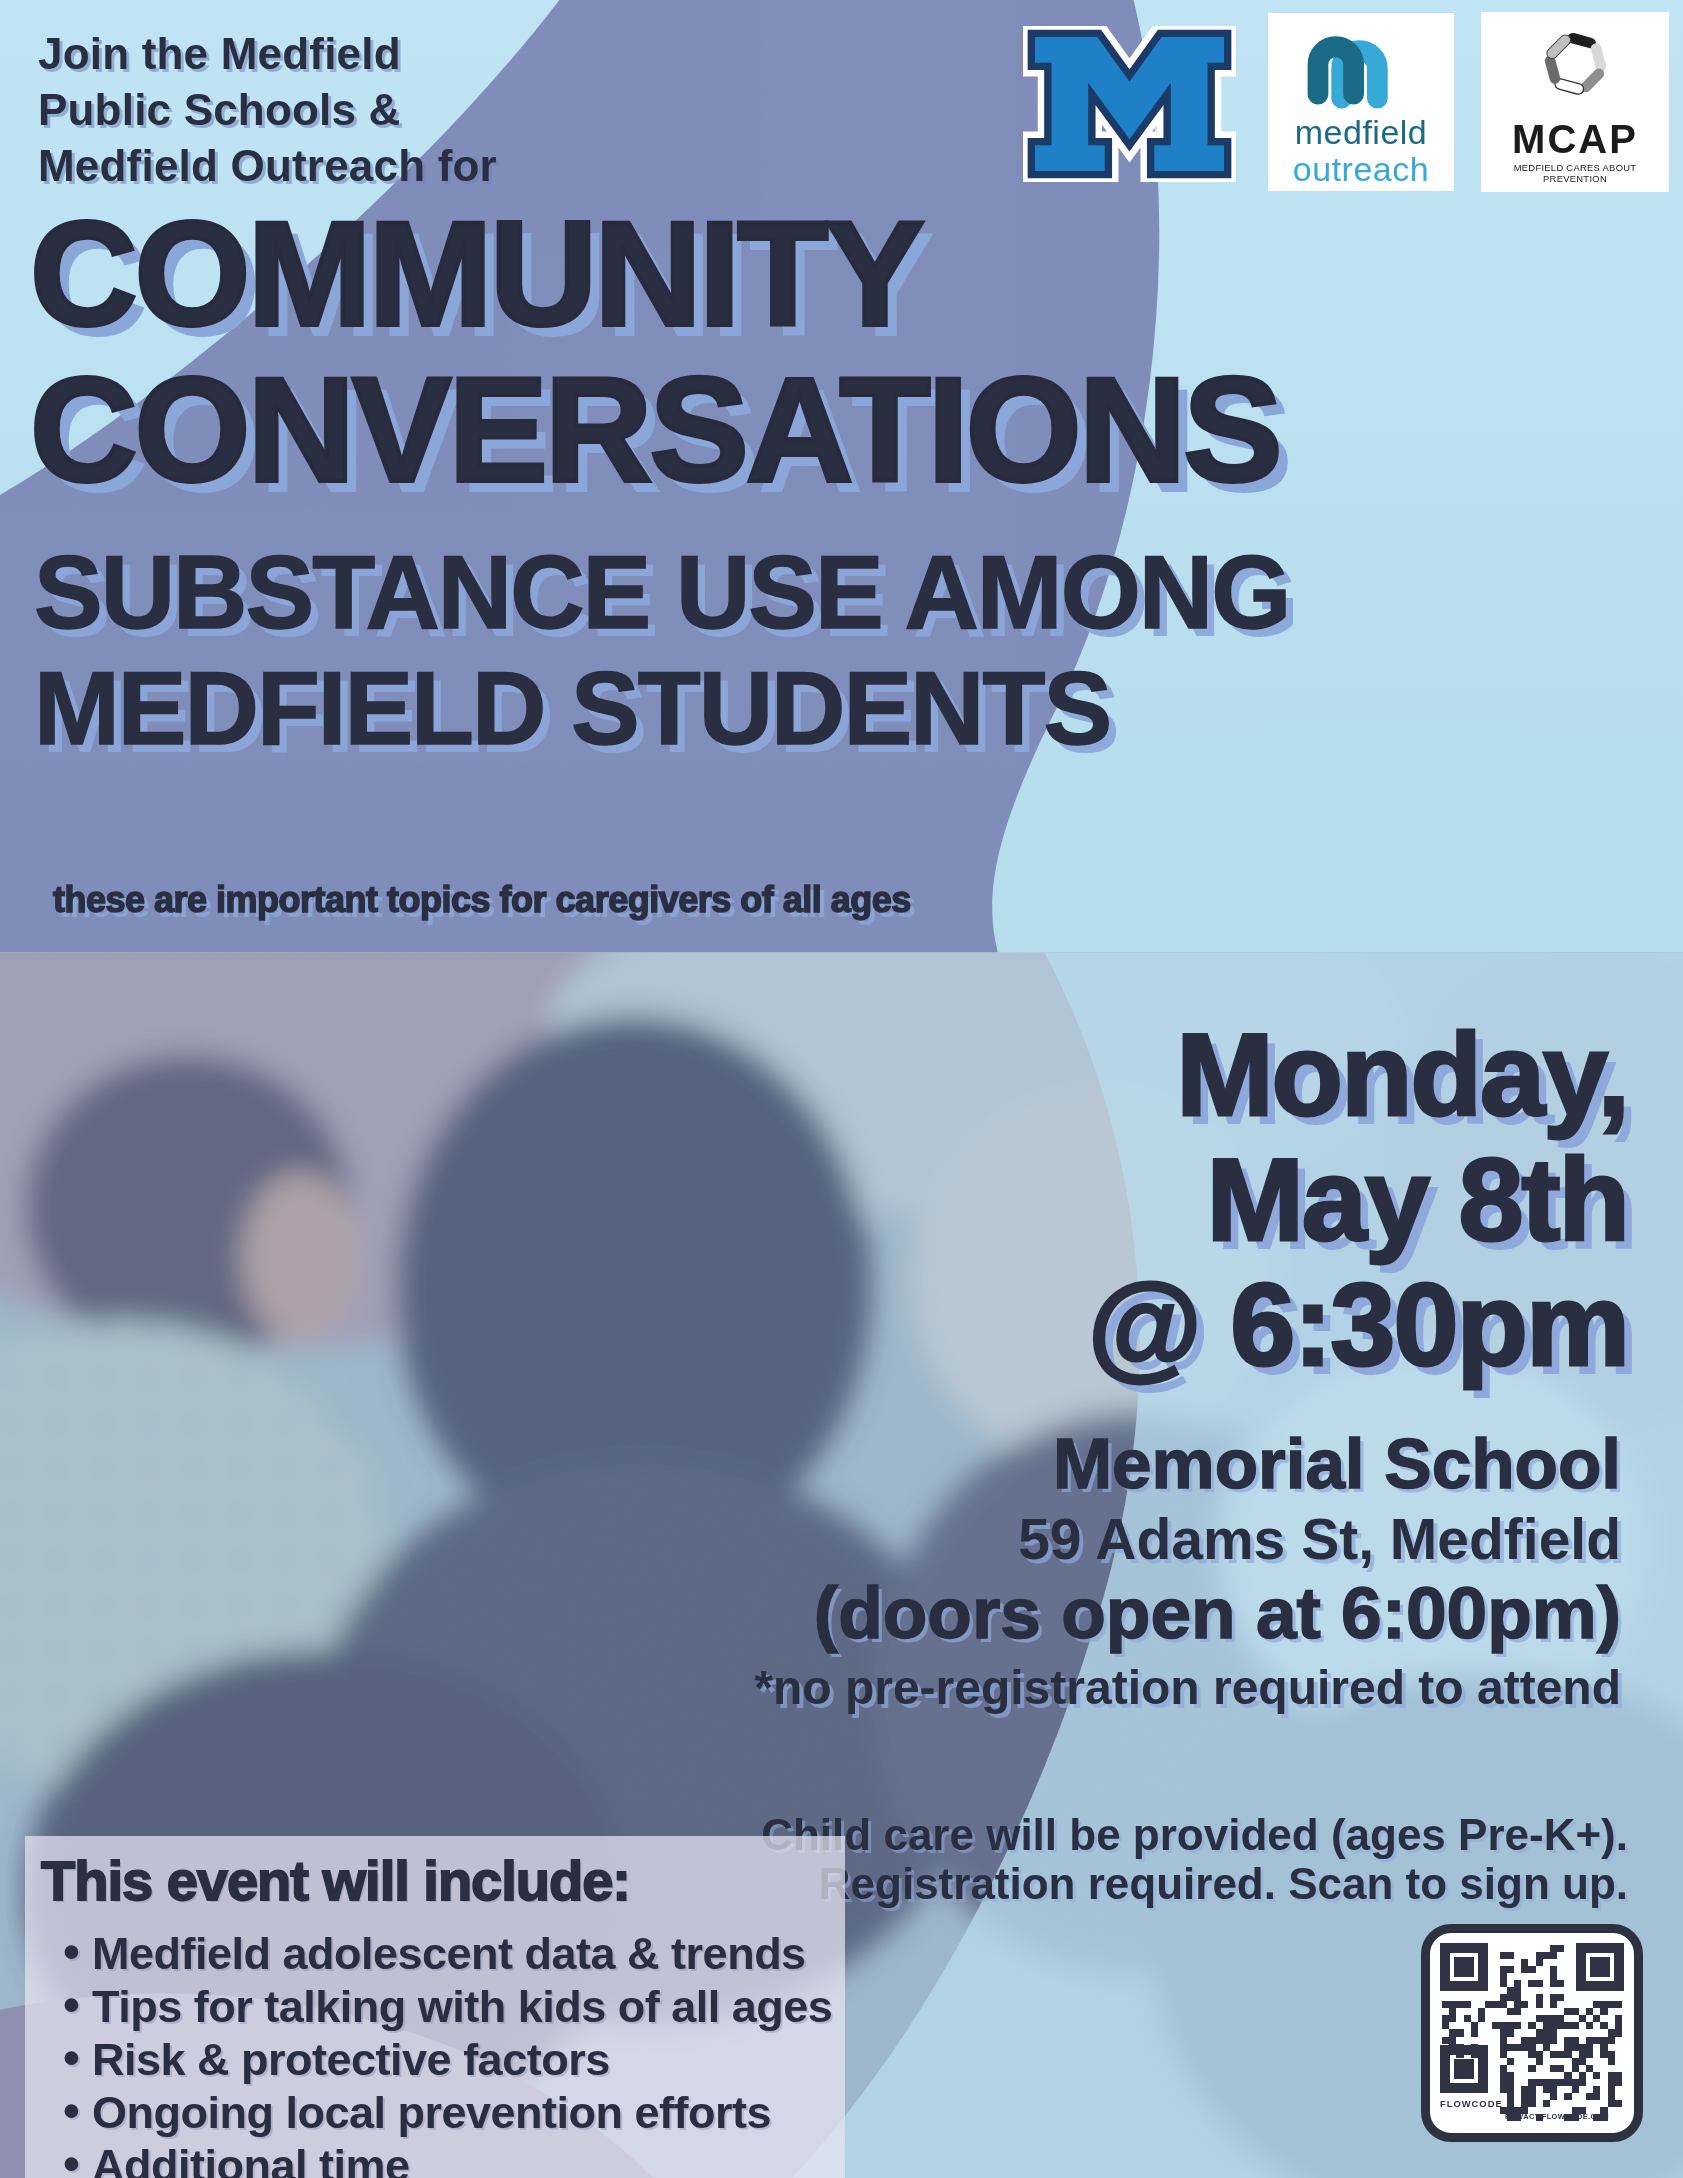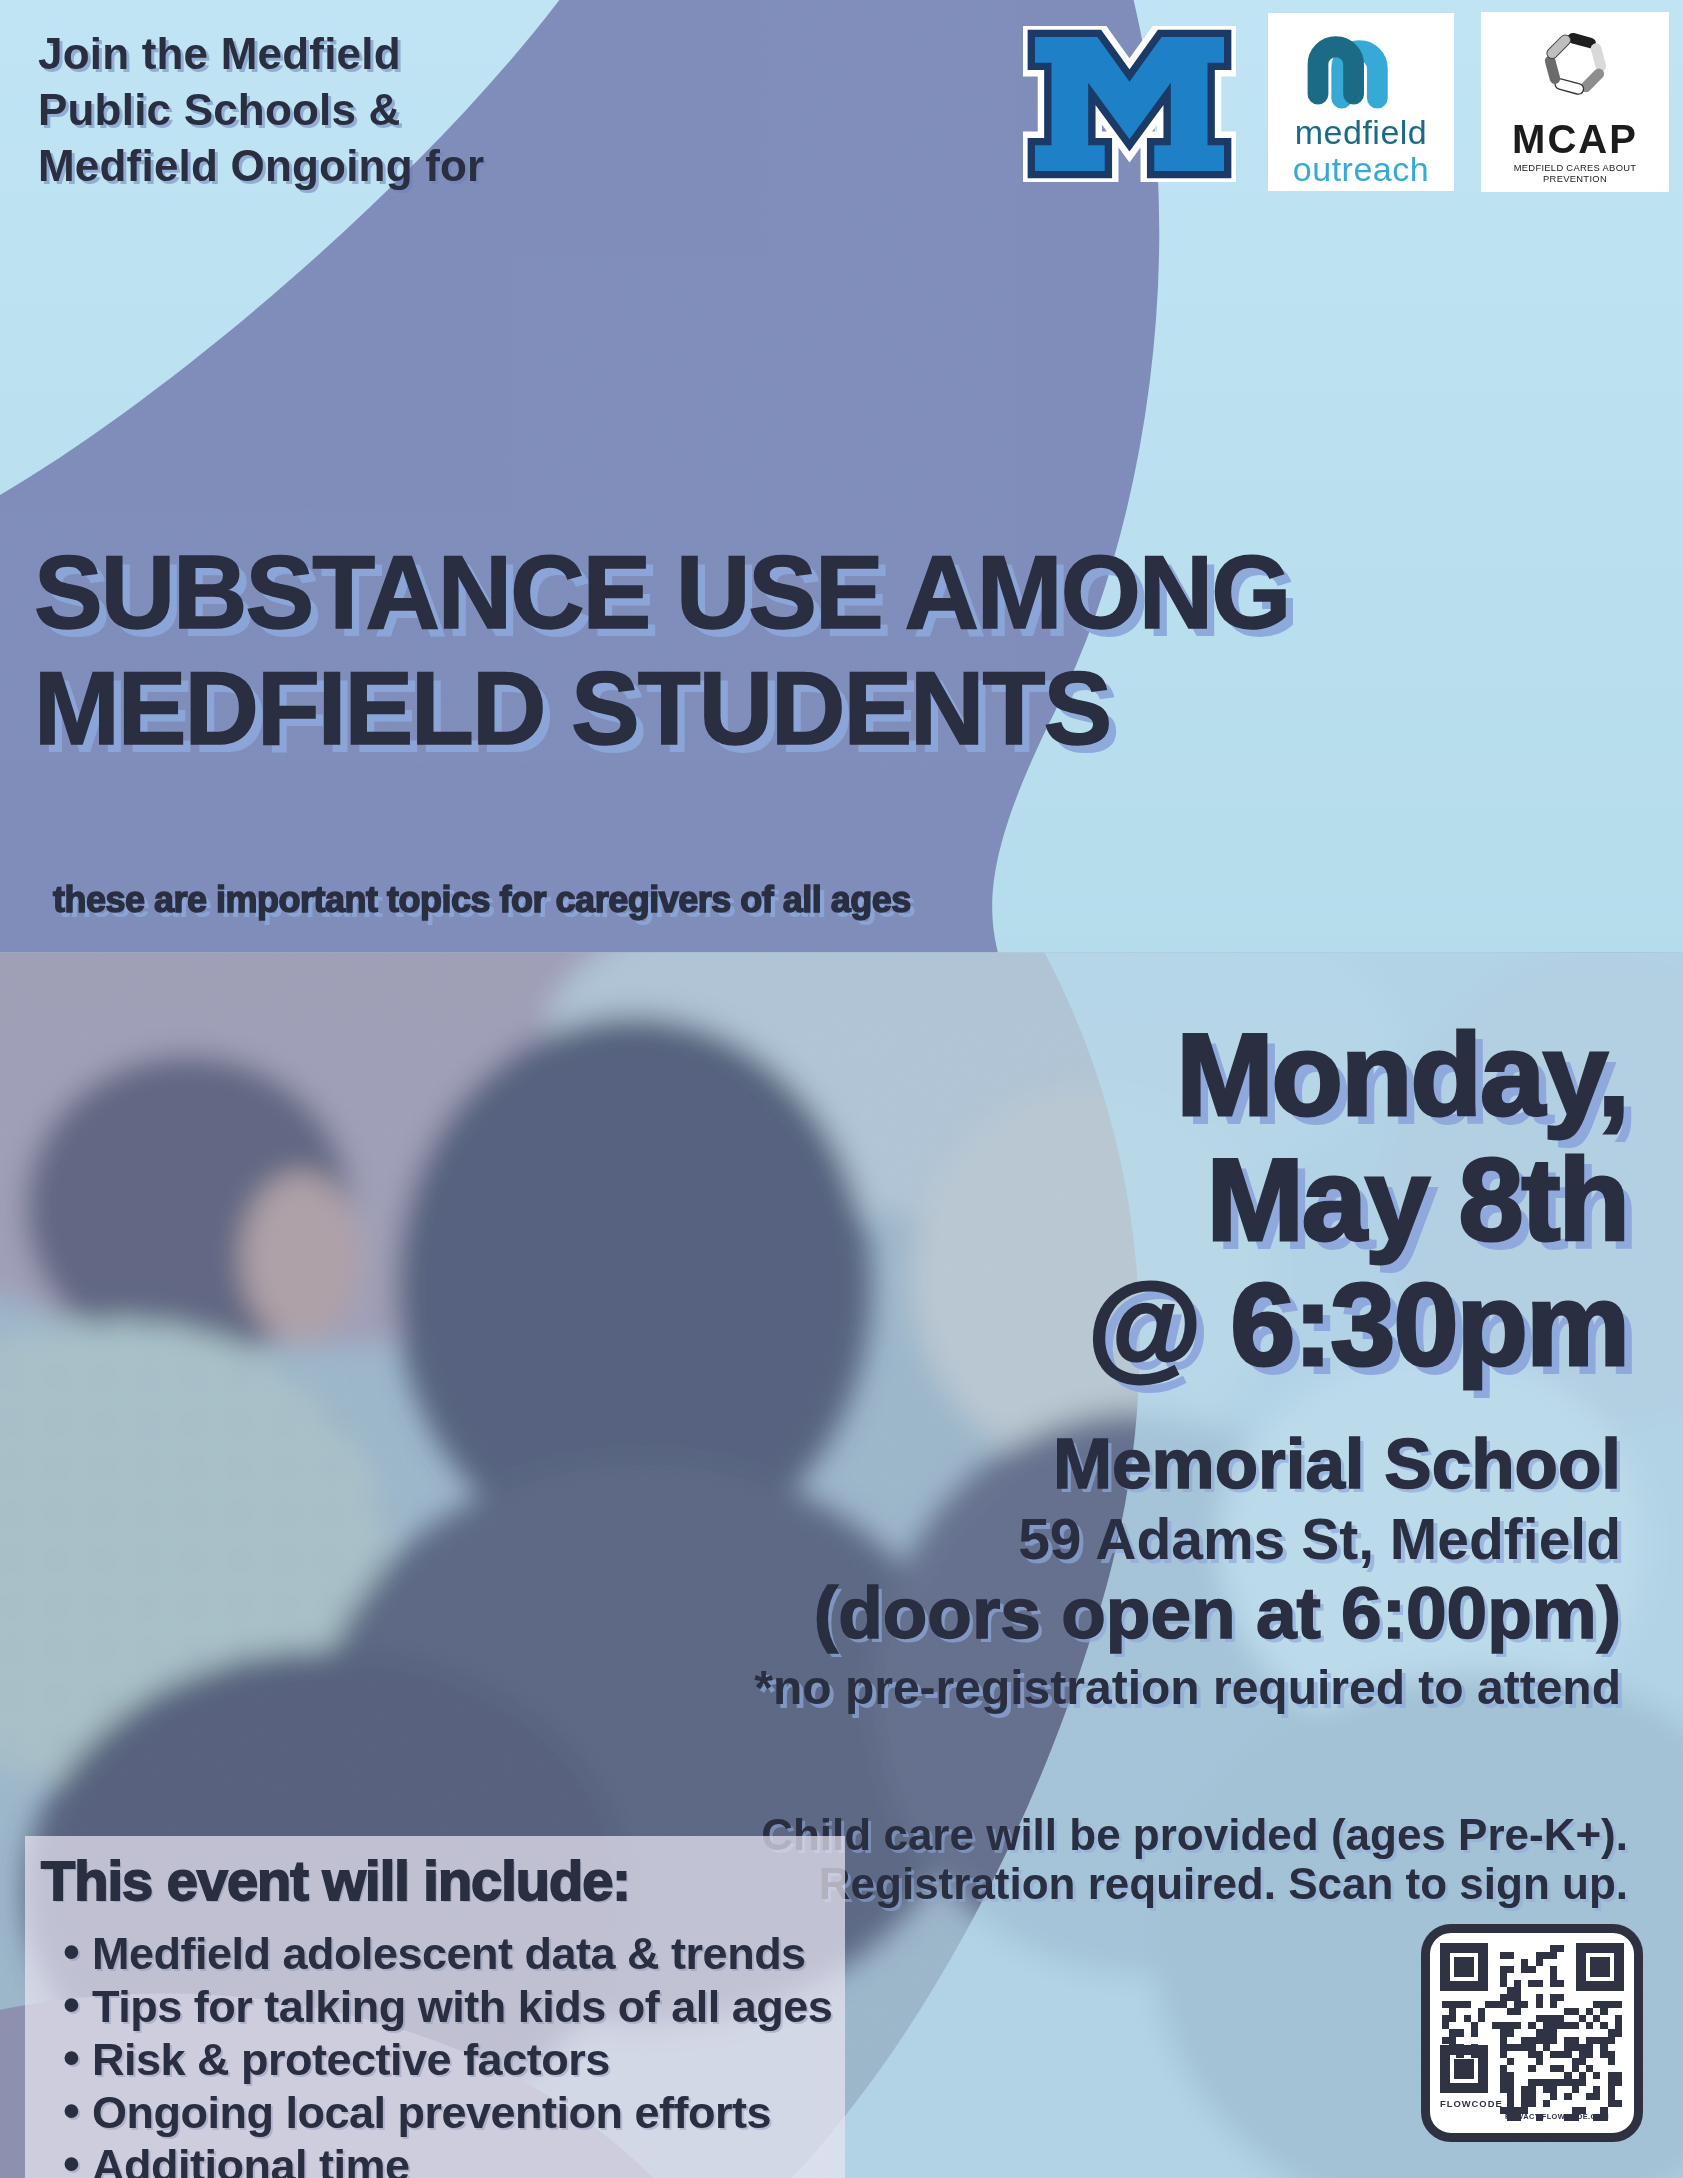--- a/index.html
+++ b/index.html
@@ -160,21 +160,21 @@
 
       <path d="M1055,962 C1170,1180 1178,1430 1100,1660 C1040,1850 935,2055 800,2200 L1700,2200 L1700,962 Z" fill="rgba(183,219,237,.78)"></path>
     </g>
 
     <path d="M0,2030 C240,1982 500,2040 660,2200 L0,2200 Z" fill="#8d90ae"></path>
   </svg>
 
   <div class="intro">
     <span>Join the Medfield</span>
     <span>Public Schools &amp;</span>
-    <span>Medfield Ongoing for</span>
+    <span>Medfield Outreach for</span>
   </div>
 
   <svg class="m-logo" viewBox="0 0 230 170" aria-hidden="true">
     <path d="M8,8 L82,8 L115,54 L148,8 L222,8 L222,44 L204,44 L204,126 L222,126 L222,162 L138,162 L138,126 L156,126 L156,74 L115,130 L74,74 L74,126 L92,126 L92,162 L8,162 L8,126 L26,126 L26,44 L8,44 Z" fill="#1e80c6" stroke="#ffffff" stroke-width="22" stroke-linejoin="miter" paint-order="stroke"></path>
     <path d="M8,8 L82,8 L115,54 L148,8 L222,8 L222,44 L204,44 L204,126 L222,126 L222,162 L138,162 L138,126 L156,126 L156,74 L115,130 L74,74 L74,126 L92,126 L92,162 L8,162 L8,126 L26,126 L26,44 L8,44 Z" fill="#1e80c6" stroke="#1b3a66" stroke-width="8" stroke-linejoin="miter"></path>
   </svg>
 
   <div class="logo-card card-outreach">
     <svg width="119" height="91" viewBox="0 0 120 92" aria-hidden="true">
       <path d="M40,76 L40,46 A18,18 0 0 1 76,46 L76,76" fill="none" stroke="#36a9d6" stroke-width="21" stroke-linecap="round"></path>
@@ -192,20 +192,24 @@
         <rect x="-22" y="-44" width="44" height="16" rx="8" fill="#8e8e8e" transform="rotate(135)"></rect>
         <rect x="-22" y="-44" width="44" height="16" rx="8" fill="#ffffff" stroke="#333" stroke-width="2" transform="rotate(195)"></rect>
         <rect x="-22" y="-44" width="44" height="16" rx="8" fill="#6b6b6b" transform="rotate(255)"></rect>
         <rect x="-22" y="-44" width="44" height="16" rx="8" fill="#bfbfbf" stroke="#444" stroke-width="1.5" transform="rotate(315)"></rect>
       </g>
     </svg>
     <div class="mcap-word">MCAP</div>
     <div class="mcap-tag">MEDFIELD CARES ABOUT PREVENTION</div>
   </div>
 
+  <h1 class="title">
+    <span>COMMUNITY</span>
+    <span>CONVERSATIONS</span>
+  </h1>
 
   <div class="subtitle">
     <span>SUBSTANCE USE AMONG</span>
     <span>MEDFIELD STUDENTS</span>
   </div>
 
   <div class="tagline">these are important topics for caregivers of all ages</div>
 
   <div class="when">
     <span>Monday,</span>

